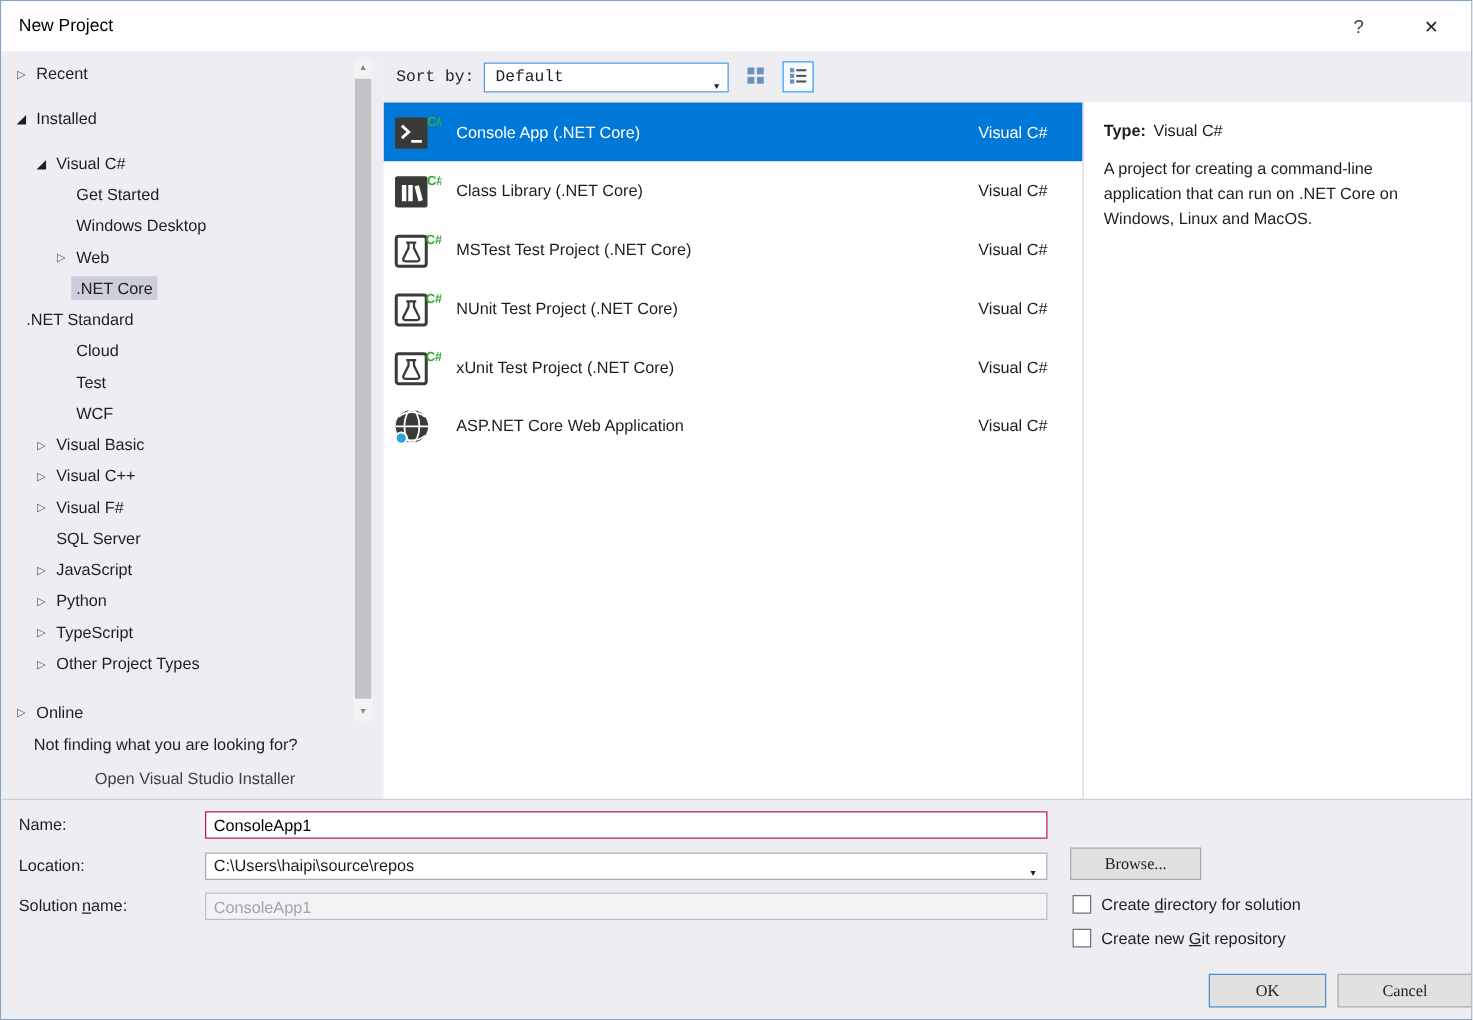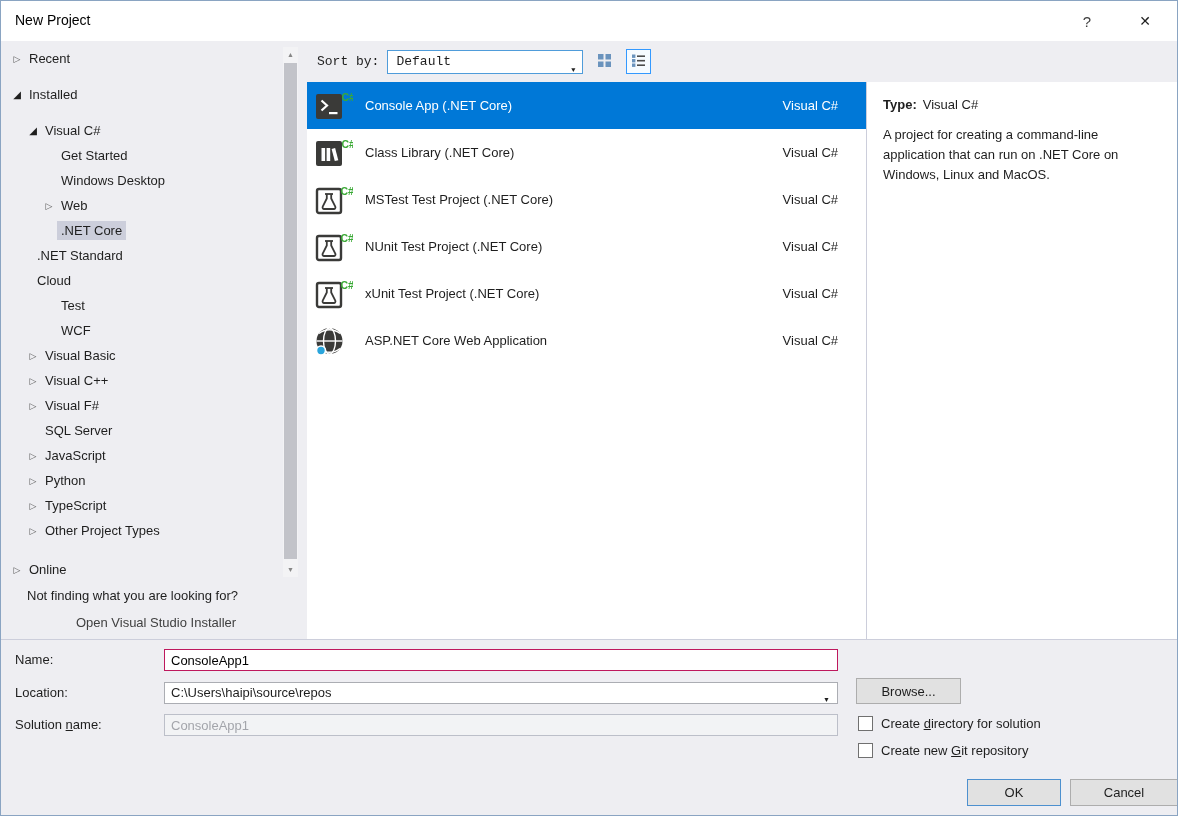--- a/index.html
+++ b/index.html
@@ -80,21 +80,21 @@
             border-top:1px solid #cccedb; }
   .f-label { position:absolute; left:14px; }
   .key { text-decoration:underline; }
   .f-input { position:absolute; left:163px; width:674px; height:22px; background:#fff;
              border:1px solid #be185d; font-family:inherit; font-size:13px; padding:0 6px; color:#000; }
   .f-input.disabled { background:#f2f3f5; color:#a3a5ab; border-color:#bcbfc9; }
   .f-combo { position:absolute; left:163px; width:674px; height:22px; background:#fff;
              border:1px solid #abadb3; padding:0 22px 0 6px; line-height:20px; white-space:nowrap;
              overflow:hidden; cursor:default; }
   .combo-arrow { position:absolute; right:7px; top:7px; }
-  .btn { background:#e1e1e1; border:1px solid #adadad; font-family:Liberation Sans, sans-serif; font-size:13px;
+  .btn { background:#e1e1e1; border:1px solid #adadad; font-family:Liberation Serif, serif; font-size:13px;
          color:#1e1e1e; cursor:default; }
   .browse-btn { position:absolute; left:855px; top:38px; width:105px; height:26px; }
   .ok-btn { position:absolute; left:966px; top:139px; width:94px; height:27px; border-color:#4d90cf; }
   .cancel-btn { position:absolute; left:1069px; top:139px; width:108px; height:27px; }
   .check-row { position:absolute; left:857px; display:flex; align-items:center; gap:8px; height:16px; }
   .checkbox { width:15px; height:15px; background:#fff; border:1px solid #707070; flex:0 0 15px; }
 </style>
 </head>
 <body>
 
@@ -129,25 +129,25 @@
           <span class="tree-label">Windows Desktop</span>
         </div>
         <div class="tree-row" style="padding-left: 40px;">
           <span class="tree-arrow collapsed">▷</span>
           <span class="tree-label">Web</span>
         </div>
         <div class="tree-row selected" style="padding-left: 40px;">
           <span class="tree-arrow none"></span>
           <span class="tree-label">.NET Core</span>
         </div>
-        <div class="tree-row" style=" margin-left: 16px;">
+        <div class="tree-row" style="">
           <span class="tree-arrow none"></span>
           <span class="tree-label">.NET Standard</span>
         </div>
-        <div class="tree-row" style="padding-left: 16px;">
+        <div class="tree-row" style="padding-left: 40px;">
           <span class="tree-arrow none"></span>
           <span class="tree-label">Cloud</span>
         </div>
         <div class="tree-row" style="padding-left: 40px;">
           <span class="tree-arrow none"></span>
           <span class="tree-label">Test</span>
         </div>
         <div class="tree-row" style="padding-left: 40px;">
           <span class="tree-arrow none"></span>
           <span class="tree-label">WCF</span>

